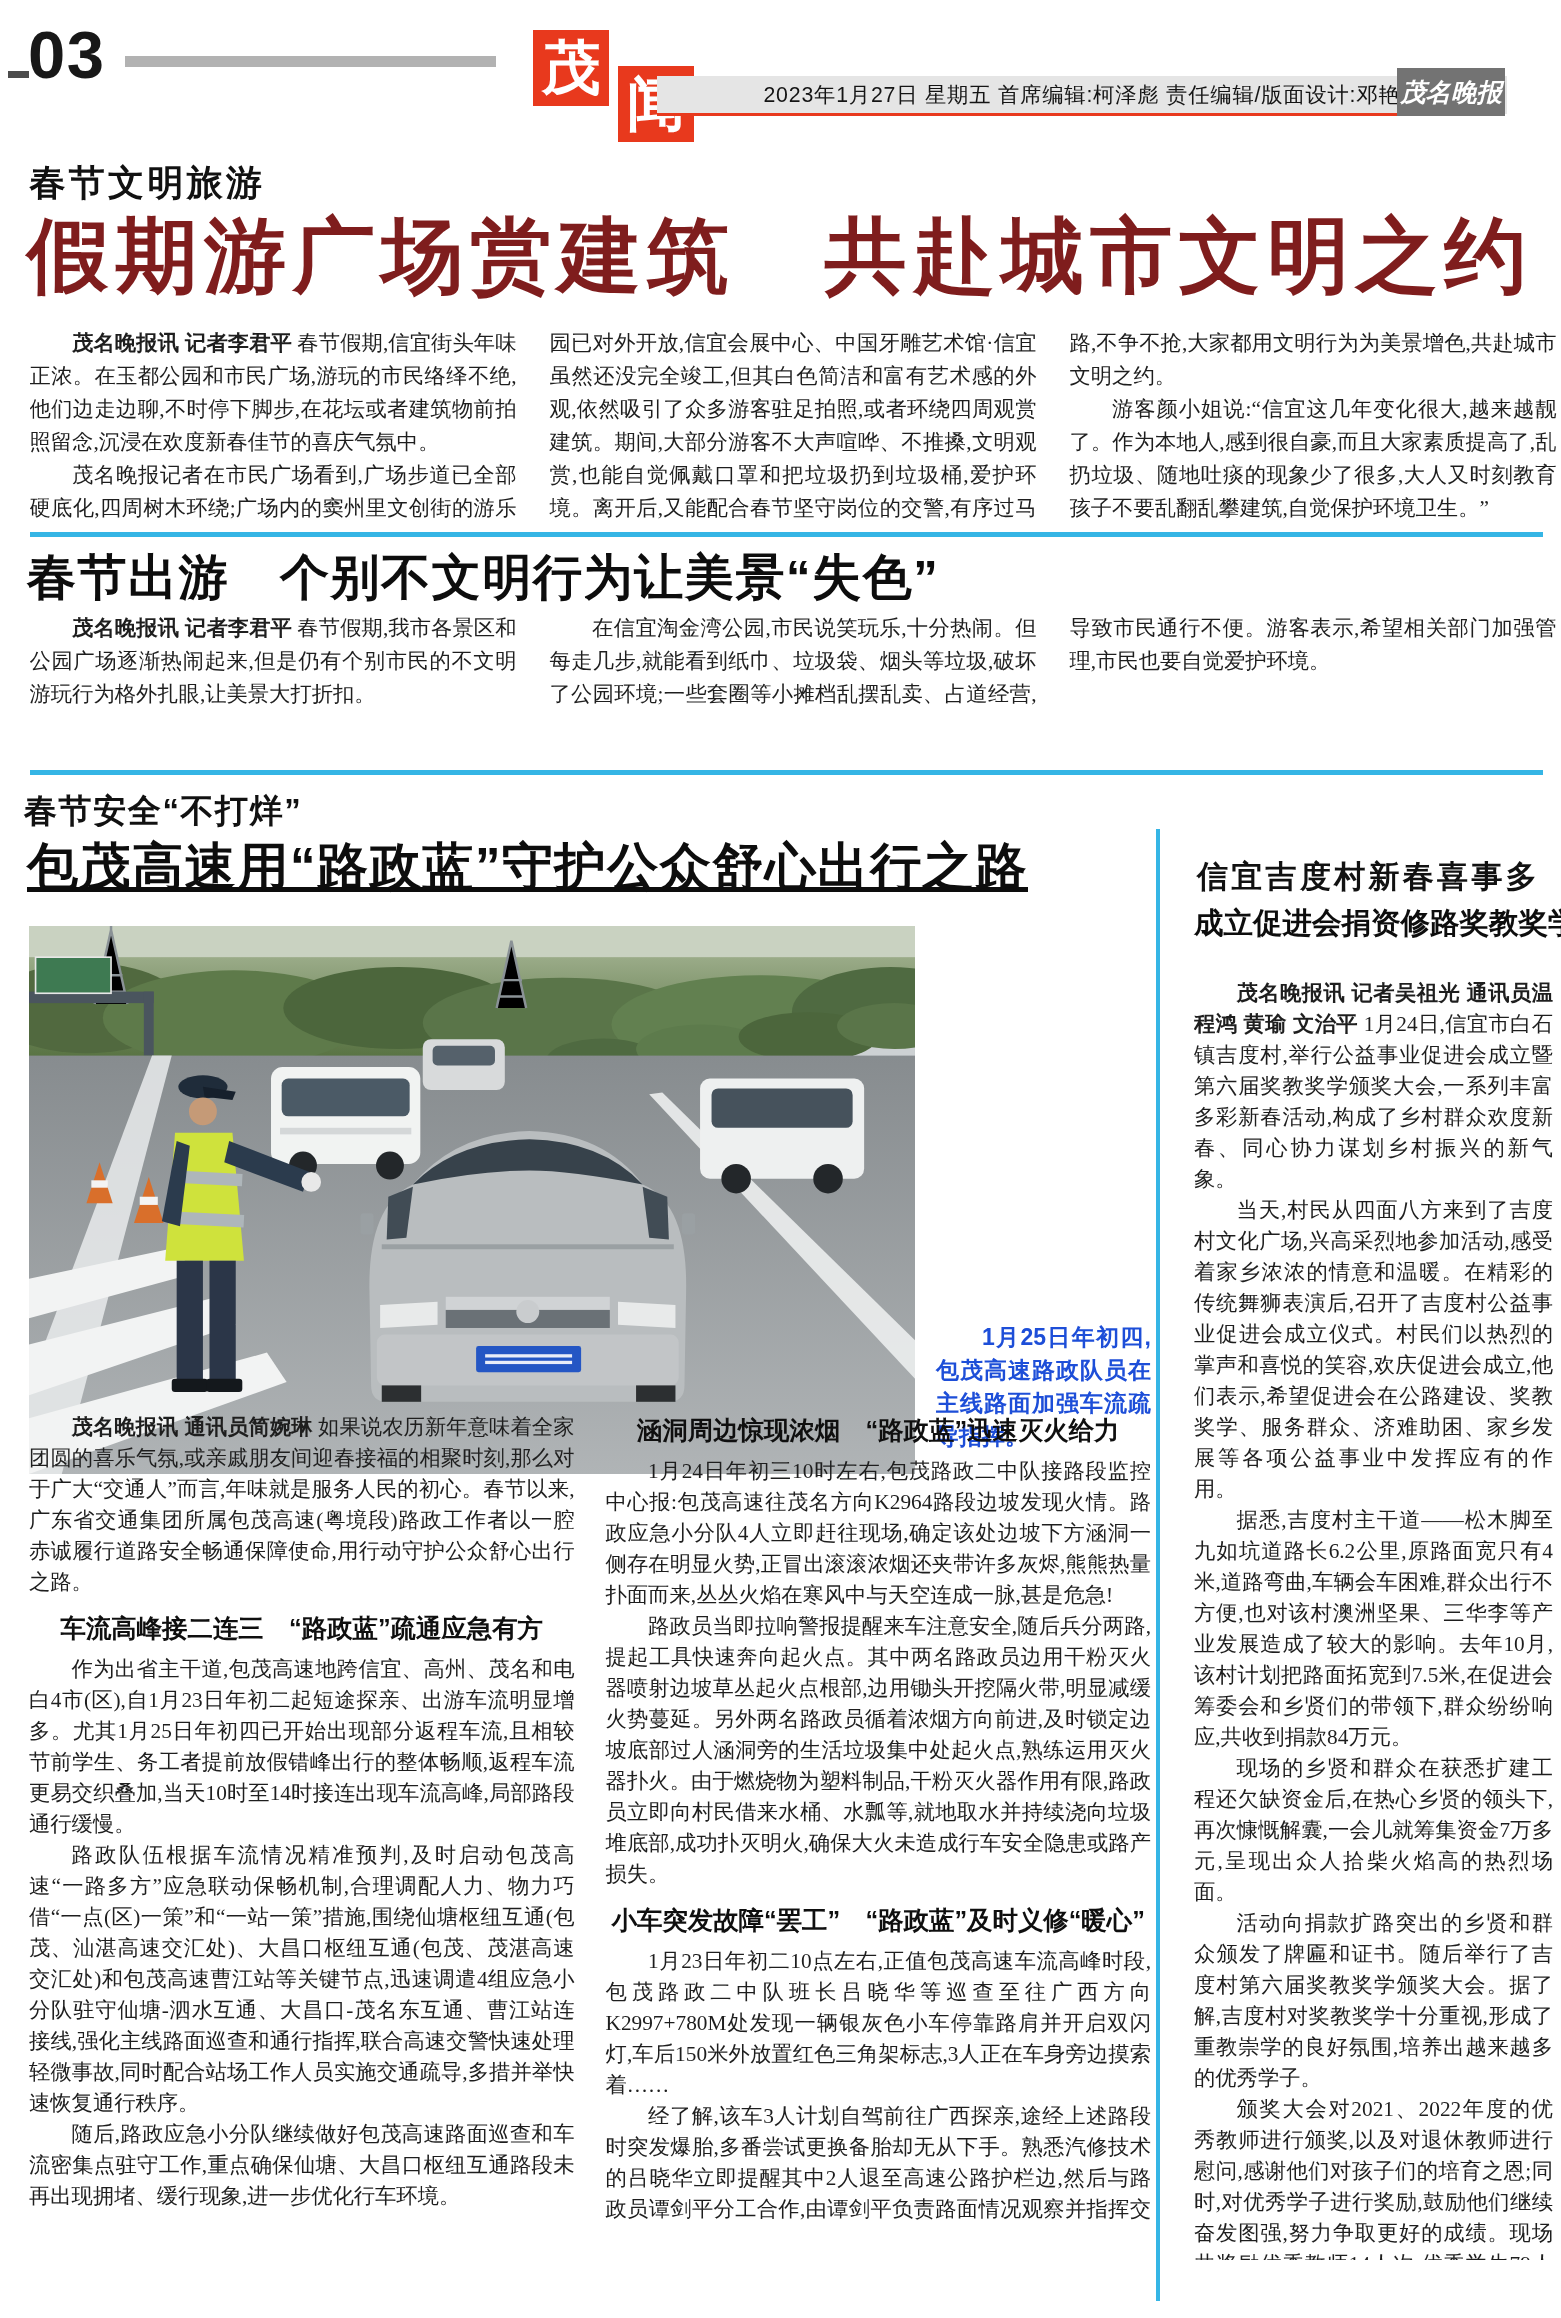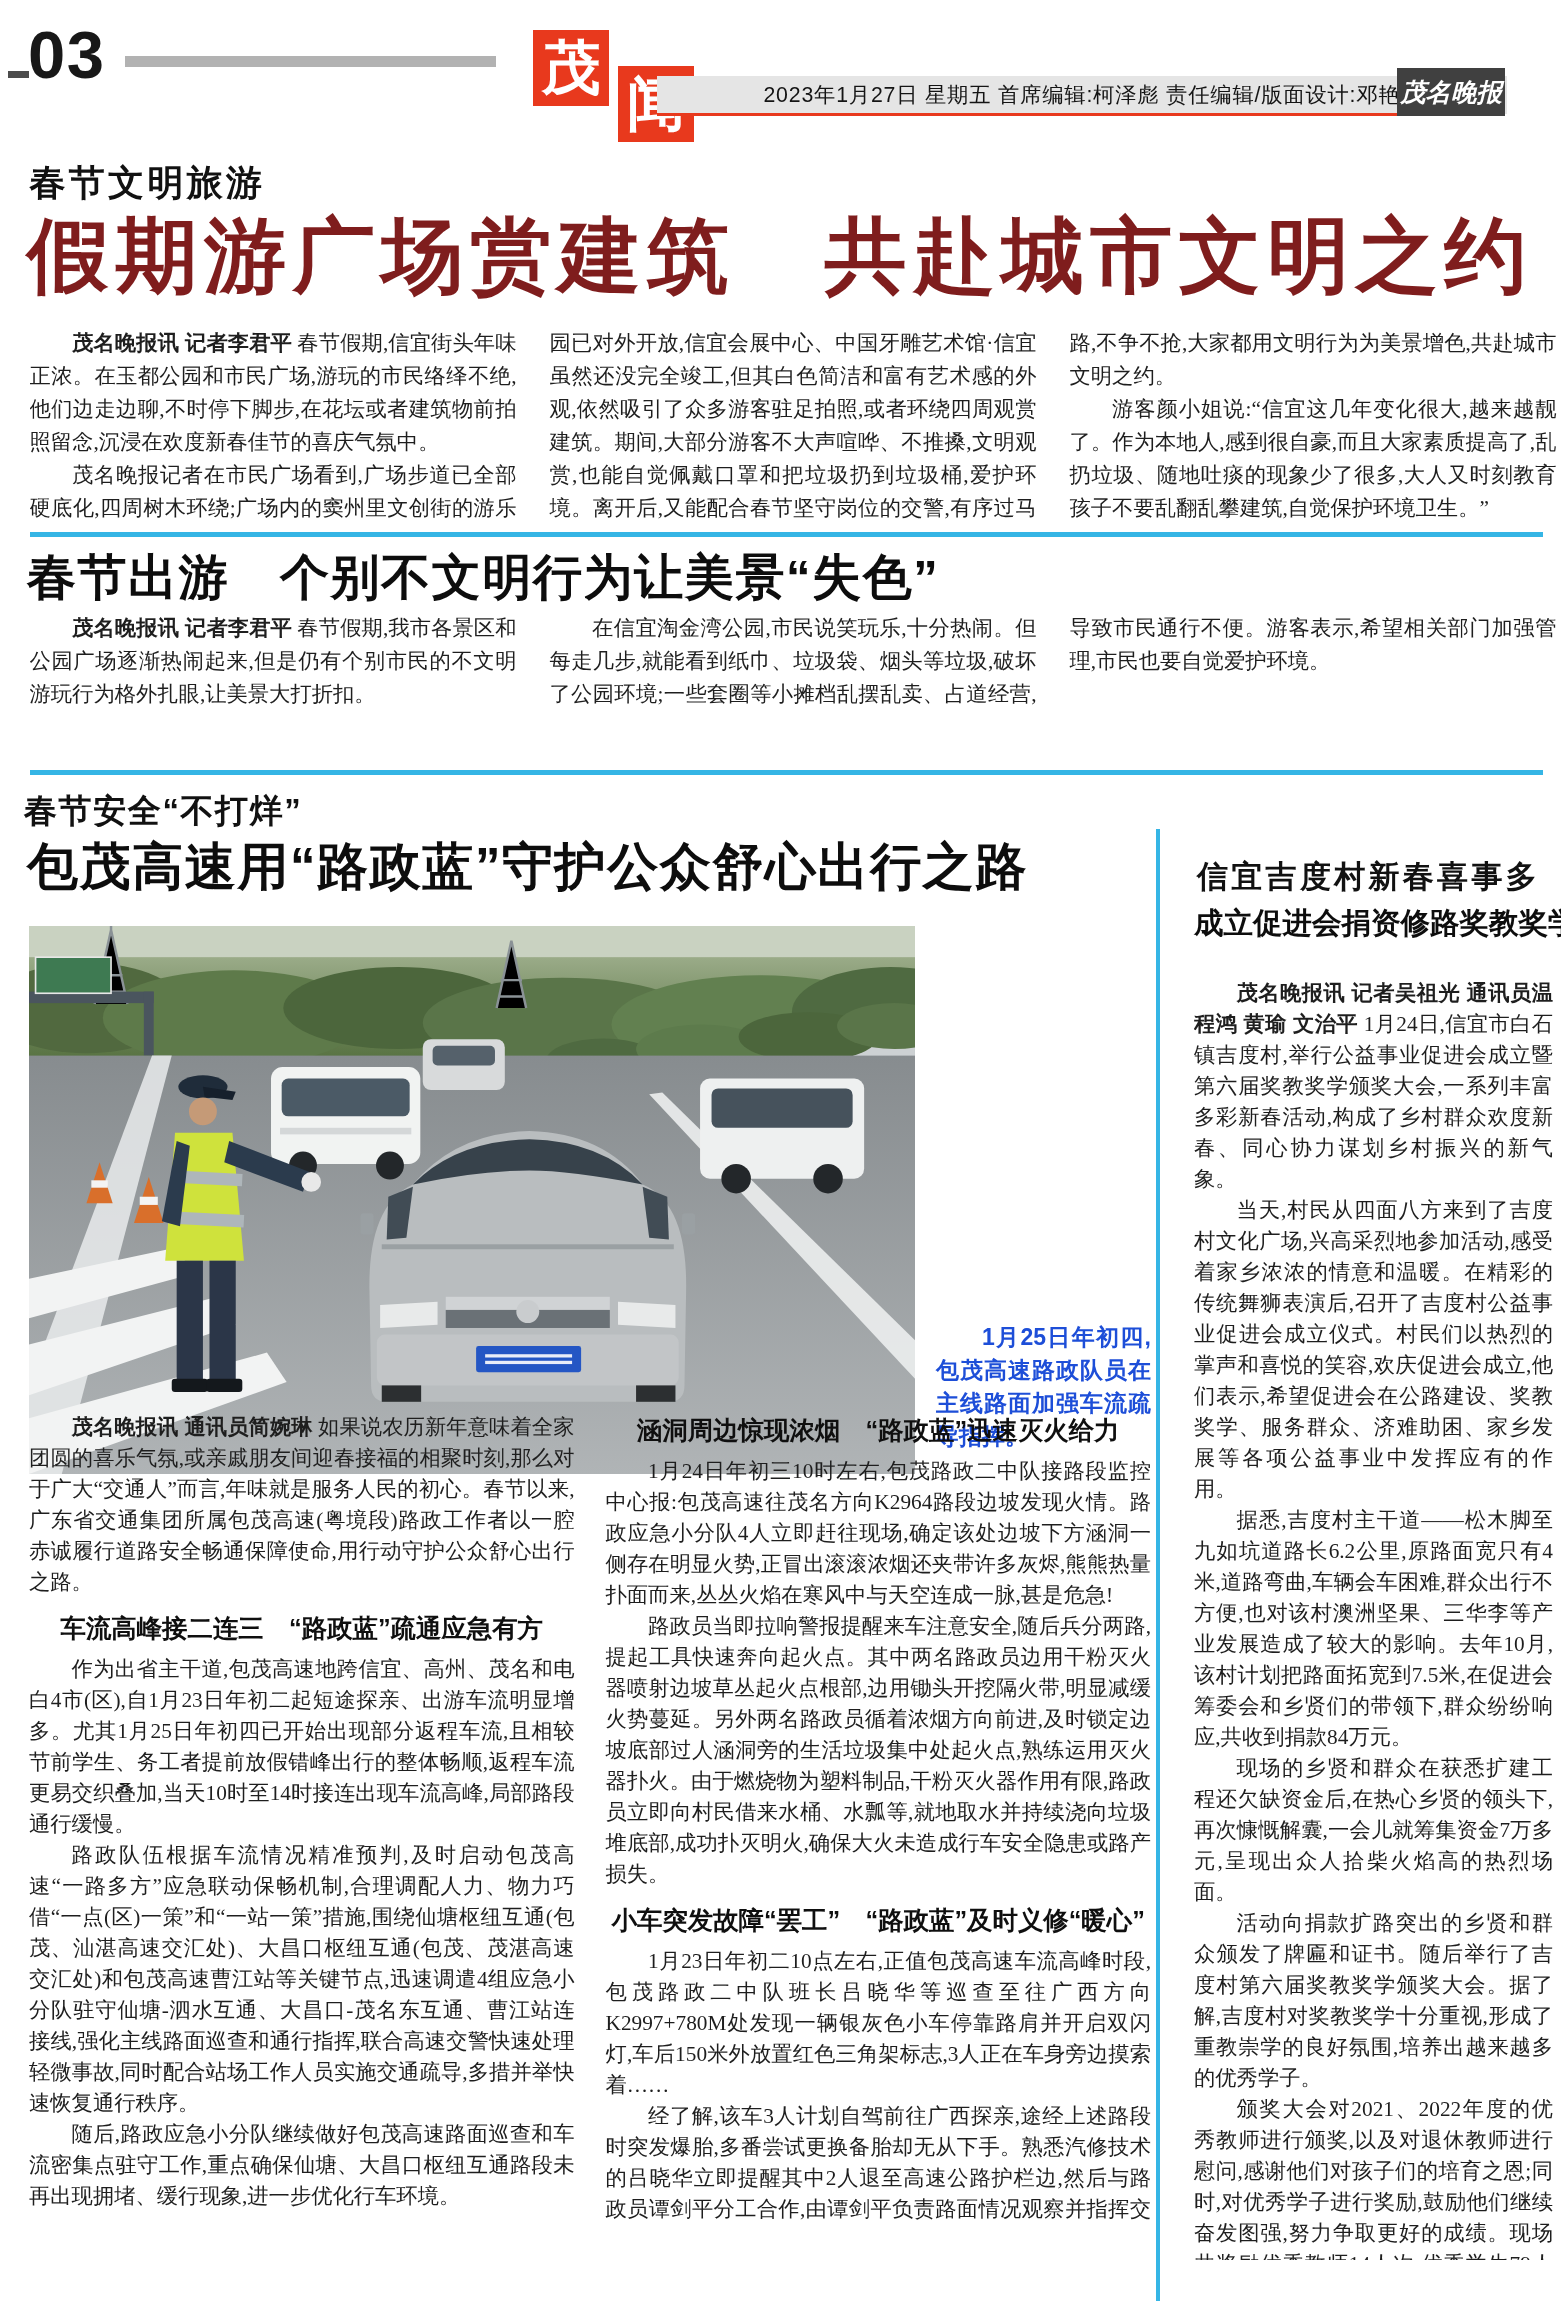--- a/index.html
+++ b/index.html
@@ -11,32 +11,32 @@
   .num-dash{left:8.2px;top:71px;width:21.3px;height:7.4px;background:#4c4c4c;}
   .page-num{left:28px;top:21.3px;font:bold 67px/1 "Liberation Sans",sans-serif;color:#181818;letter-spacing:1.6px;}
   .gray-bar{left:125px;top:56px;width:371px;height:10.7px;background:#b2b2b2;}
   .redbox{width:76px;height:76px;background:#e8391d;text-align:center;}
   .redbox span{font:bold 59px/76px "Liberation Sans",sans-serif;color:#fff;}
   .box-mao{left:533px;top:30px;}
   .box-wen{left:618px;top:66px;}
   .date-strip{left:657px;top:76px;width:850px;height:38px;background:#e5e5e5;
               font:21.3px/38px "Liberation Sans",sans-serif;color:#141414;text-align:center;letter-spacing:0.8px;}
   .red-line{left:657px;top:113px;width:847px;height:3.3px;background:#e8391d;}
-  .masthead{left:1397px;top:68px;width:108px;height:48px;background:#404040;text-align:center;
+  .masthead{left:1397px;top:68px;width:108px;height:48px;background:#737373;text-align:center;
             font:italic bold 25.4px/48px "Liberation Serif",serif;color:#fff;}
 
   
   .kicker1{left:29.5px;top:163px;font:bold 36px/1.1 "Liberation Sans",sans-serif;letter-spacing:3.3px;color:#111;}
   .head1{left:27px;top:202px;font:bold 82px/108px "Liberation Sans",sans-serif;letter-spacing:6.6px;
          white-space:nowrap;color:#7f1d1d;}
   .head2{left:27px;top:547px;font:bold 49px/61px "Liberation Sans",sans-serif;letter-spacing:1.6px;
          white-space:nowrap;color:#0d0d0d;}
   .kicker3{left:24px;top:793px;font:bold 33px/1.1 "Liberation Sans",sans-serif;letter-spacing:1.6px;color:#111;}
   .head3{left:27px;top:836px;font:bold 51px/62px "Liberation Sans",sans-serif;letter-spacing:1.6px;
-         white-space:nowrap;color:#0d0d0d;}
+         white-space:nowrap;color:#0d0d0d;text-decoration:underline;}
   .rkicker{left:1197px;top:860px;font:bold 31px/1.1 "Liberation Sans",sans-serif;letter-spacing:3.3px;color:#111;}
   .rhead{left:1194px;top:903px;font:bold 29.5px/39px "Liberation Sans",sans-serif;letter-spacing:0px;
          white-space:nowrap;color:#0d0d0d;}
 
   
   .cols3{left:29.5px;width:1527px;column-count:3;column-gap:33px;overflow:hidden;
          text-align:justify;font:21.3px/33px "Liberation Serif",serif;color:#1e1e1e;}
   .body1{top:327px;height:205px;}
   .body2{top:612px;height:164px;}
   .cols2{left:29px;top:1394px;width:1122px;height:837px;column-count:2;column-gap:31px;overflow:hidden;

